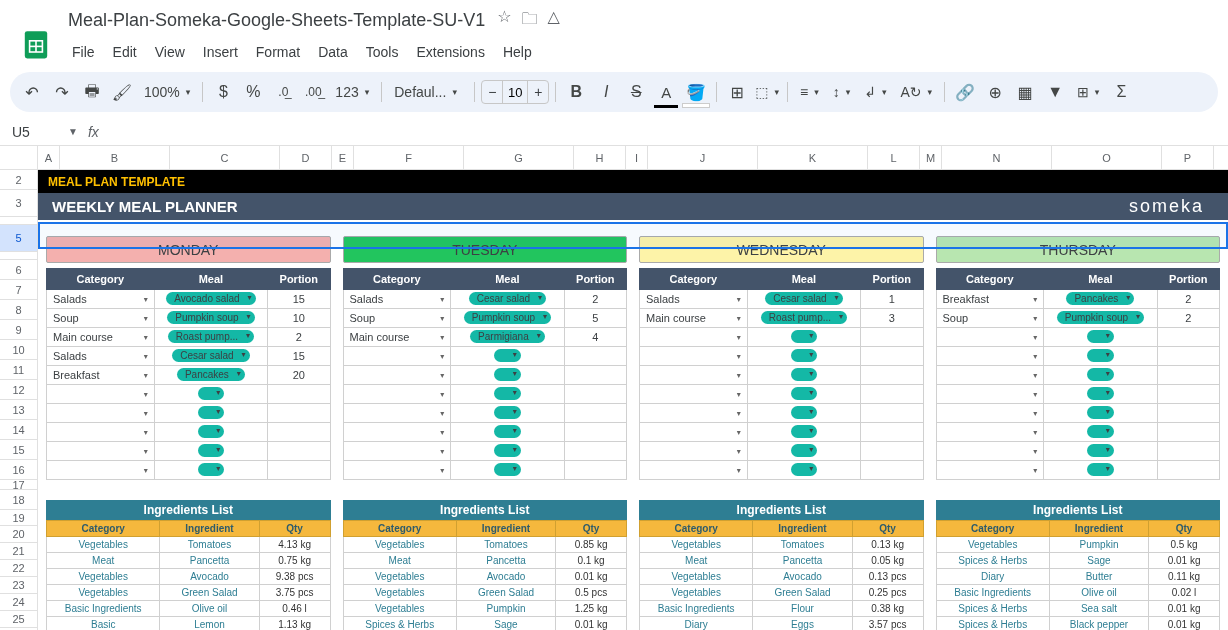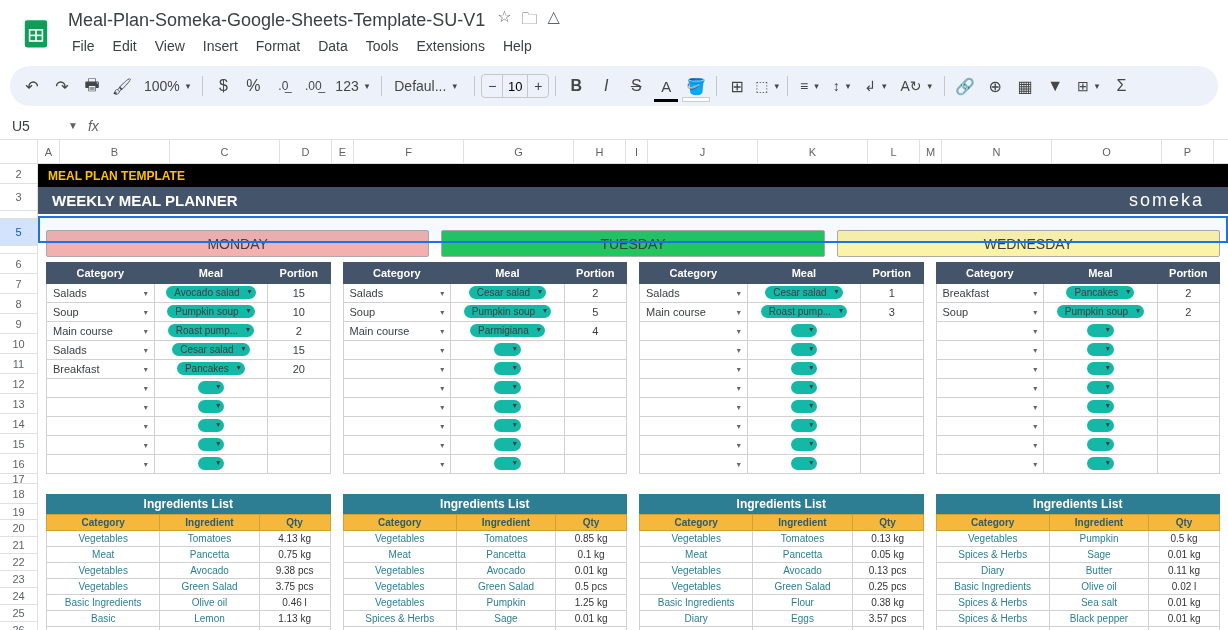--- a/index.html
+++ b/index.html
@@ -1,25 +1,25 @@
 <!DOCTYPE html>
 <html><head>
 <meta charset="utf-8">
 <style>
 *{box-sizing:border-box;margin:0;padding:0;font-family:Arial,"Google Sans",sans-serif}
 body{background:#fff;font-size:13px;color:#3c4043;width:1228px;height:630px;overflow:hidden}
-.top-bar{display:flex;align-items:center;padding:8px 16px 0;gap:8px}
+.top-bar{display:flex;align-items:flex-end;padding:8px 16px 0;gap:8px}
 .logo{width:40px;height:40px;display:flex;align-items:center;justify-content:center}
 .logo svg{width:32px;height:32px}
 .title-area{flex:1}
 .title-row{display:flex;align-items:center;gap:8px;height:24px}
 .doc-title{font-size:18px;color:#3c4043;padding:2px 4px}
 .title-icons{display:flex;gap:10px;color:#5f6368}
 .title-icons span{font-size:16px}
-.menu-row{display:flex;gap:2px;margin-top:2px}
+.menu-row{display:flex;gap:2px;margin-top:8px}
 .menu-item{padding:4px 8px;font-size:14px;color:#3c4043;cursor:pointer;border-radius:4px}
 .toolbar{display:flex;align-items:center;height:40px;margin:8px 10px 0;padding:0 8px;background:#edf2fa;border-radius:24px;gap:2px}
 .tbtn{width:28px;height:28px;display:flex;align-items:center;justify-content:center;border-radius:4px;cursor:pointer;color:#444746;font-size:16px}
 .tsep{width:1px;height:20px;background:#c7c7c7;margin:0 4px}
 .tsel{padding:0 6px;height:24px;display:flex;align-items:center;gap:4px;font-size:14px;color:#444746;cursor:pointer}
 .tsel::after{content:"▾";font-size:9px;margin-left:2px}
 .fontsize{display:flex;align-items:center;border:1px solid #c7c7c7;border-radius:4px;height:24px}
 .fontsize .fsbtn{width:20px;text-align:center;cursor:pointer;font-size:14px}
 .fontsize input{width:26px;border:none;border-left:1px solid #c7c7c7;border-right:1px solid #c7c7c7;height:22px;text-align:center;font-size:13px;background:transparent}
 .underline-a{position:relative;font-size:15px}
@@ -216,20 +216,23 @@
     <div class="days-row">
       <div class="day-block">
           <div class="day-head d-mon">MONDAY</div>
         </div>
       <div class="day-block">
           <div class="day-head d-tue">TUESDAY</div>
         </div>
       <div class="day-block">
           <div class="day-head d-wed">WEDNESDAY</div>
         </div>
+      <div class="day-block">
+          <div class="day-head d-thu">THURSDAY</div>
+        </div>
     </div>
     <div class="planners" id="planners">
         <div class="planner">
           <table>
             <colgroup>
               <col style="width:38%">
               <col style="width:40%">
               <col style="width:22%">
             </colgroup>
             <tbody>

